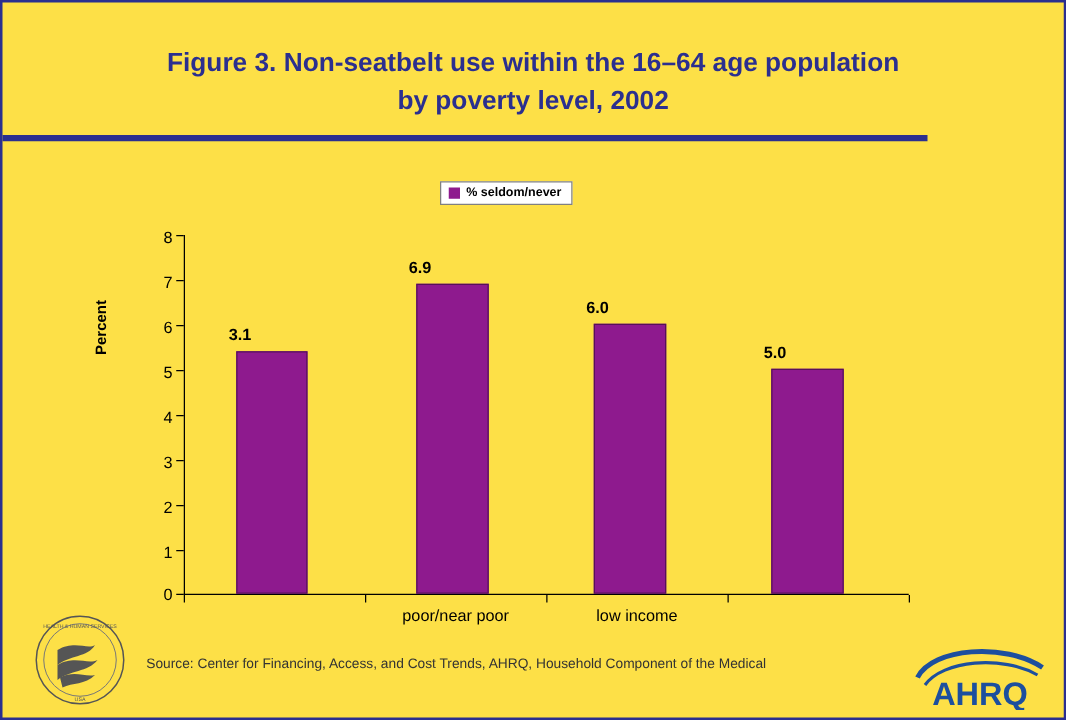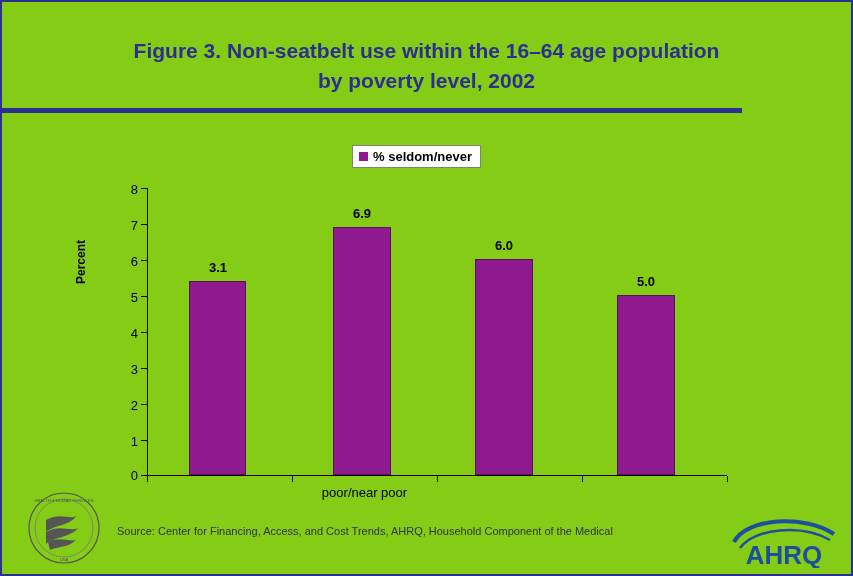--- a/index.html
+++ b/index.html
@@ -12,21 +12,21 @@
     background: #ffffff;
     font-family: "Liberation Sans", sans-serif;
     overflow: hidden;
   }
   #slide {
     position: relative;
     width: 853px;
     height: 576px;
     box-sizing: border-box;
     border: 2px solid #2b2f8f;
-    background: #84cc16;
+    background: #fde047;
   }
   
   #title-block {
     position: absolute;
     left: 0;
     top: 0;
     width: 849px;
     height: 108px;
   }
   #title-text {
@@ -61,21 +61,21 @@
     align-items: center;
     gap: 5px;
   }
   #legend-swatch {
     width: 9px;
     height: 9px;
     background: #8e1a8e;
     display: inline-block;
   }
   #legend-label {
-    font-size: 13px;
+    font-size: 10px;
     font-weight: bold;
     color: #000000;
     white-space: nowrap;
   }
   
   #plot-wrap {
     position: absolute;
     left: 0;
     top: 0;
     width: 853px;
@@ -124,21 +124,21 @@
     background: #000000;
   }
   .bar {
     position: absolute;
     background: #8e1a8e;
     border: 1px solid #57105a;
     box-sizing: border-box;
   }
   .bar-value {
     position: absolute;
-    text-align: center;
+    text-align: left;
     font-size: 13px;
     font-weight: bold;
     color: #000000;
   }
   .cat-label {
     position: absolute;
     text-align: center;
     font-size: 13px;
     color: #000000;
     top: 483px;
@@ -232,20 +232,21 @@
     <div class="bar-value" style="left:467px; top:236px; width:70px;">6.0</div>
     <div class="bar-value" style="left:609px; top:272px; width:70px;">5.0</div>
 
     <div class="cat-tick" style="left:145px;"></div>
     <div class="cat-tick" style="left:290px;"></div>
     <div class="cat-tick" style="left:435px;"></div>
     <div class="cat-tick" style="left:580px;"></div>
     <div class="cat-tick" style="left:725px;"></div>
 
     <div class="cat-label" style="left:295px; width:135px;">poor/near poor</div>
+    <div class="cat-label" style="left:440px; width:135px;">low income</div>
 
   </div>
 
   <div id="source-note">
     <div>Source: Center for Financing, Access, and Cost Trends, AHRQ, Household Component of the Medical</div>
   </div>
 
   <div id="hhs-seal">
     <svg width="76" height="76" viewBox="0 0 76 76">
       <circle cx="38" cy="38" r="35" fill="none" stroke="#555555" stroke-width="1.2"></circle>

